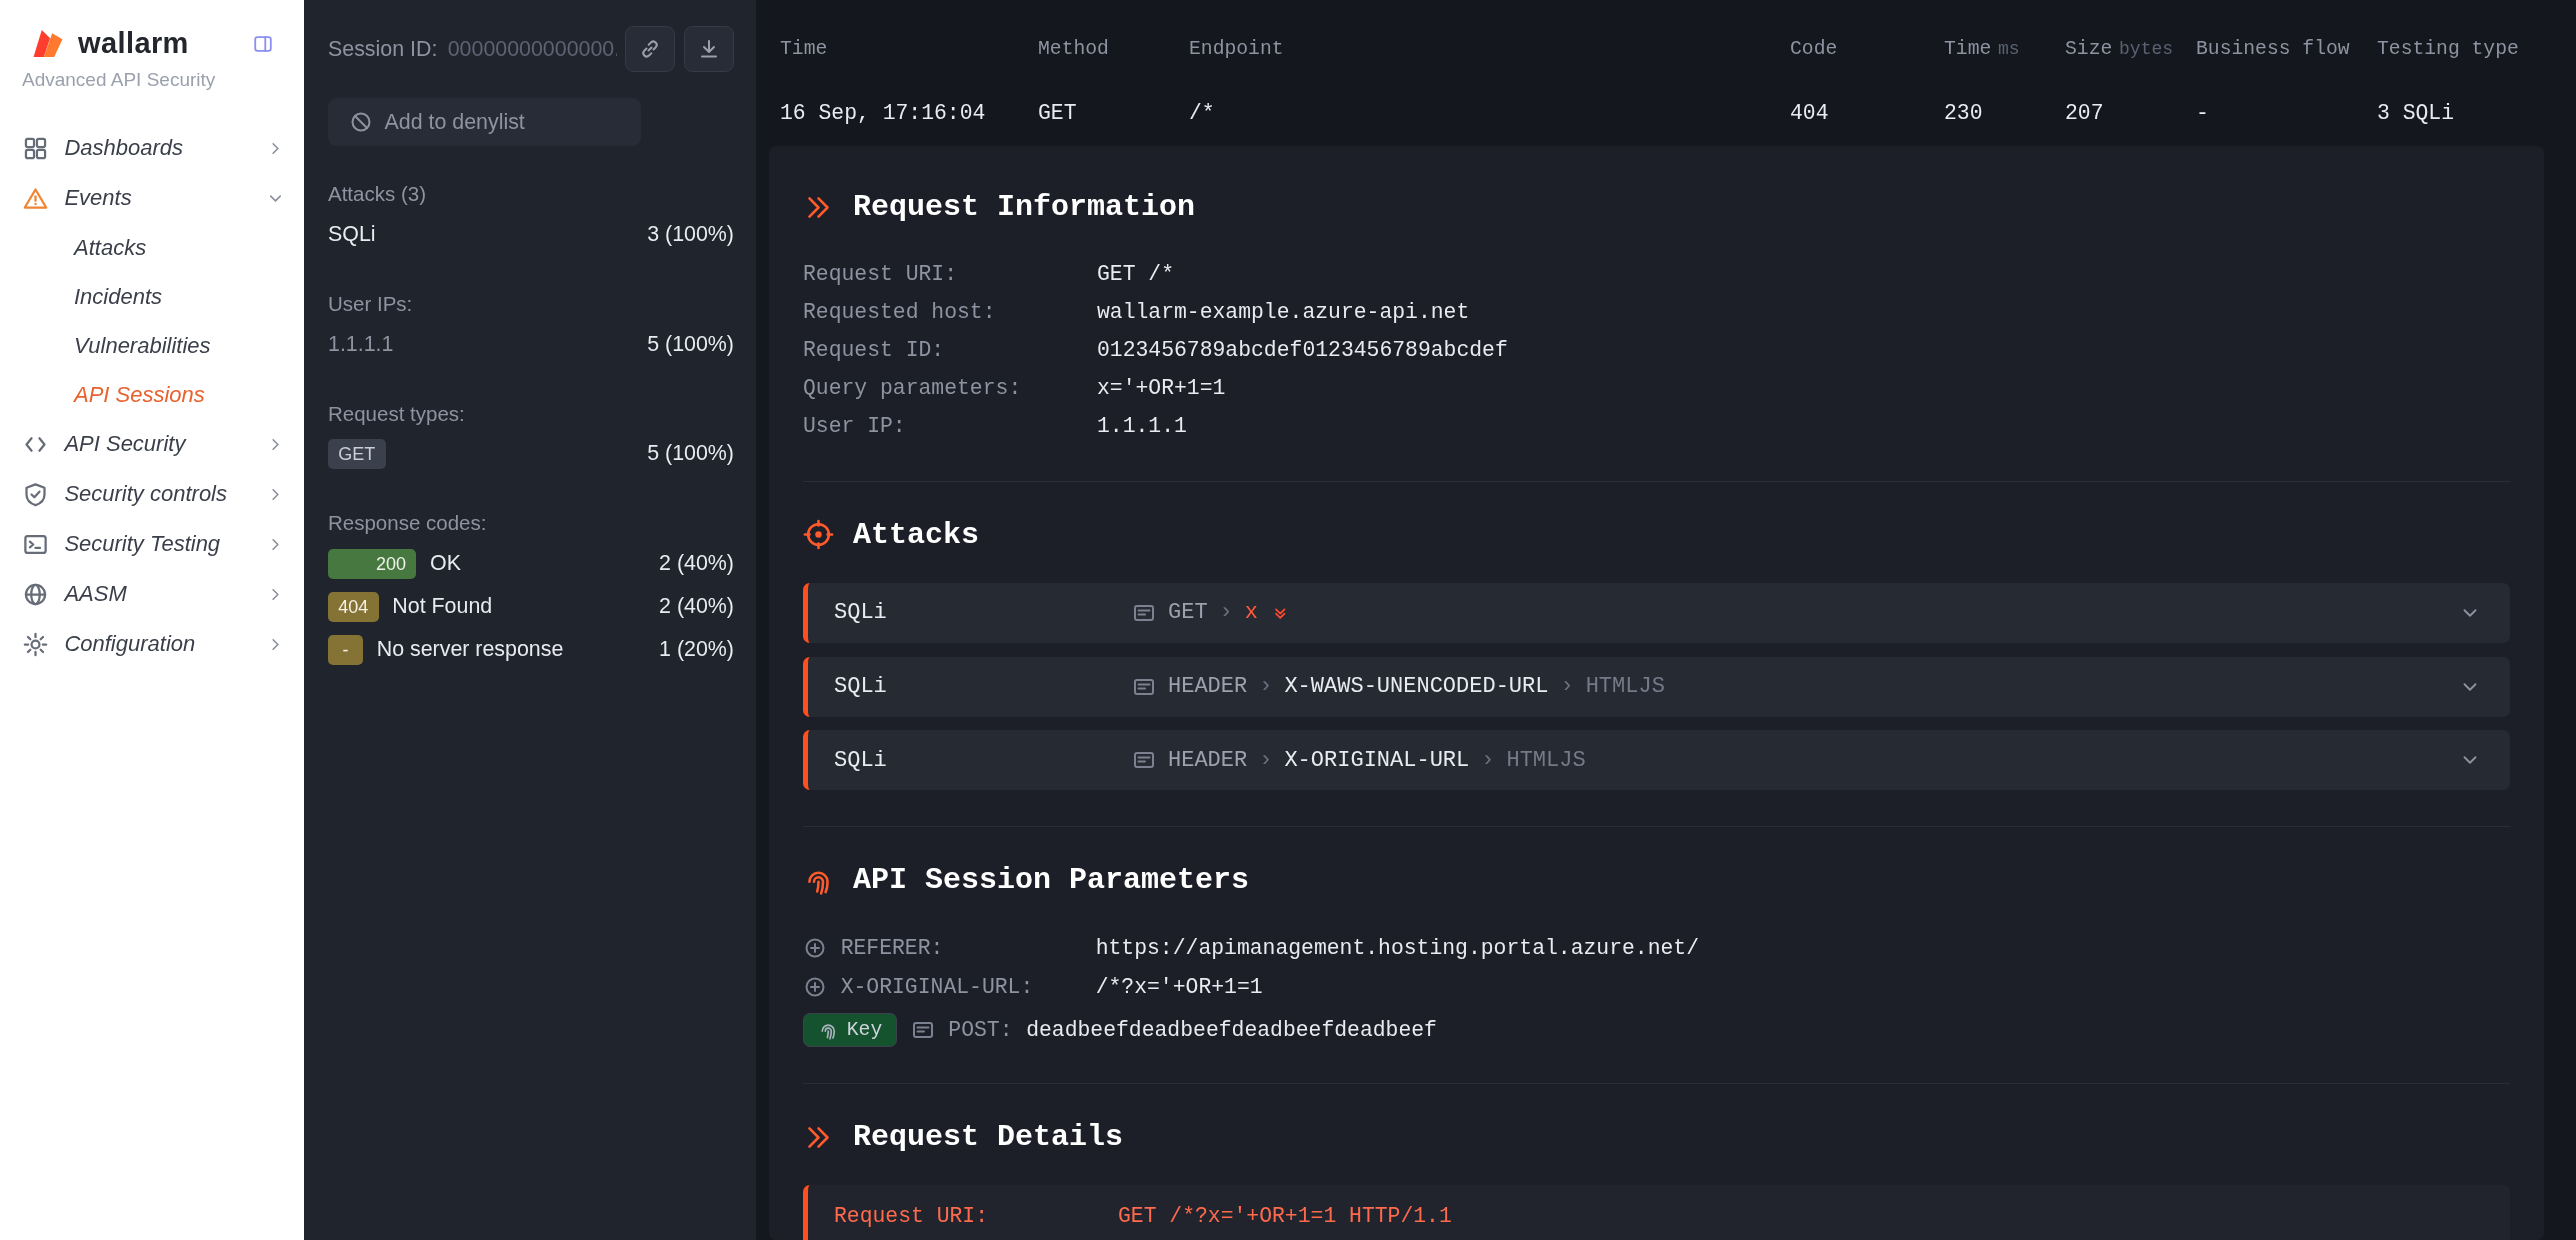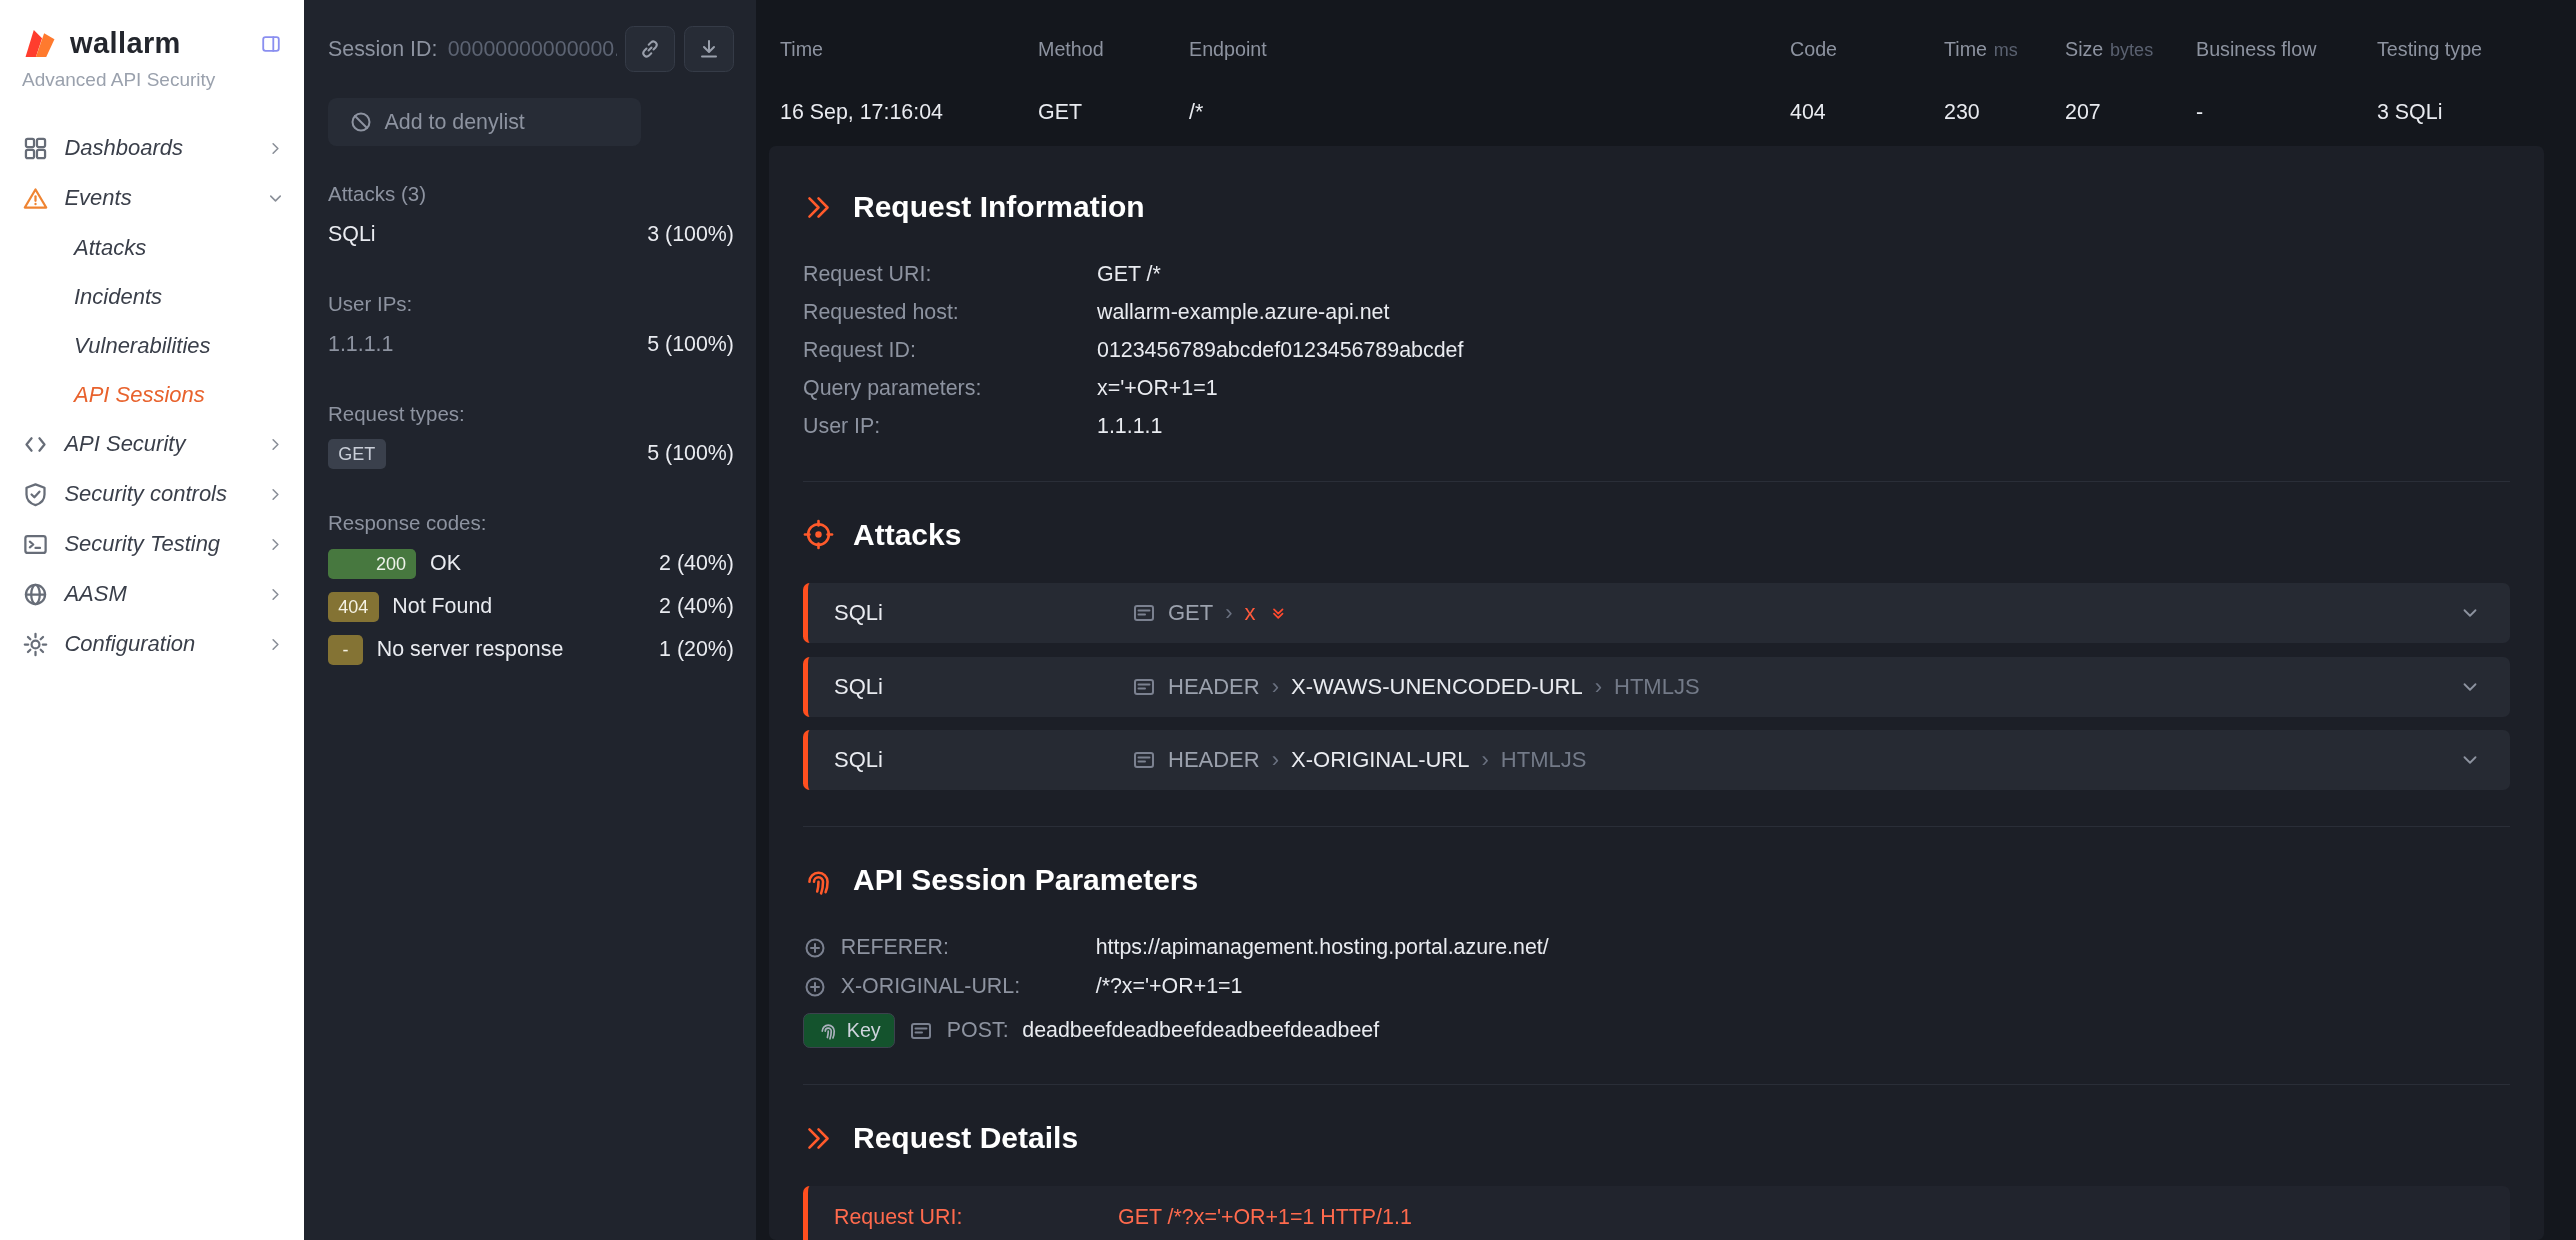--- a/index.html
+++ b/index.html
@@ -11,21 +11,21 @@
   html,body { width:2576px; height:1240px; overflow:hidden; }
   body {
     display:flex; background:var(--bg-main); color:var(--txt);
     font-family:"Liberation Sans", sans-serif; font-size:21.4px;
   }
   svg { width:100%; height:100%; display:block; }
   .s { fill:none; stroke:currentColor; stroke-width:2; stroke-linecap:round; stroke-linejoin:round; }
 
   
   .sidebar { width:304px; min-width:304px; background:#ffffff; color:#3a3f4a; padding-top:27px; }
-  .brand-row { display:flex; align-items:center; gap:12px; padding:0 22px; }
+  .brand-row { display:flex; align-items:center; gap:12px; padding:0 30px; }
   .logo-icon { width:36px; height:31px; }
   .brand-name { font-size:29px; font-weight:bold; color:#23262d; letter-spacing:0.4px; flex:1; }
   .collapse-icon { width:22px; height:22px; color:#8a8ff0; cursor:pointer; }
   .brand-subtitle { padding:0 22px; margin-top:8.6px; font-size:19px; color:#9aa1ad; }
   .nav { margin-top:32.5px;font-style:italic; }
   .nav-item { display:flex; align-items:center; gap:15.4px; height:50px; padding:0 19px 0 22px; font-size:22px; color:#3a3f4a; cursor:pointer; }
   .nav-icon { width:27px; height:27px; color:#676d78; flex:none; }
   .nav-icon.warn { color:#ef8432; }
   .nav-label { flex:1; white-space:nowrap; }
   .nav-chevron { width:19px; height:19px; color:#8a8f98; flex:none; }
@@ -48,21 +48,21 @@
   .stat-label { color:var(--txt); }
   .stat-label.dim { color:var(--muted); }
   .grow { flex:1; }
   .stat-value { color:var(--txt); }
   .badge { font-size:18px; line-height:1; padding:6px 10.3px; border-radius:5.1px; background:#3a404c; color:#c9ced8; margin-right:13.7px; }
   .badge.green { background:#47783f; color:#eef2ea;padding-left:48px; }
   .badge.olive { background:#847334; color:#f5f2e4; }
   .badge.dash  { background:#847334; color:#f5f2e4; padding:6px 14.5px; }
 
   
-  .main { flex:1; display:flex; flex-direction:column; overflow:hidden; }
+  .main { flex:1; display:flex; flex-direction:column; overflow:hidden;font-family:Liberation Mono, monospace; }
   .grid { display:grid; grid-template-columns:258px 151px 601px 154px 121px 131px 181px 1fr; align-items:center; padding-left:24px; }
   .thead { height:79px; padding-top:19px; color:var(--muted); font-size:19.7px; }
   .unit { color:#5a6170; font-size:18px; margin-left:6.8px; }
   .trow { height:67px; font-size:21.4px; color:var(--txt); cursor:pointer; }
 
   .card { background:var(--bg-card); border-radius:6.8px; margin:0 32.5px 0 13px; padding:44px 34px 34px 34px; flex:1; overflow:hidden; }
   .sec-head { display:flex; align-items:center; gap:19px; margin-bottom:31px; }
   .sec-icon { width:31px; height:31px; color:var(--accent); flex:none; }
   .sec-title { font-size:30px; font-weight:bold; color:#ffffff; }
   .field { display:flex; align-items:center; height:38px; font-size:21.4px; }

